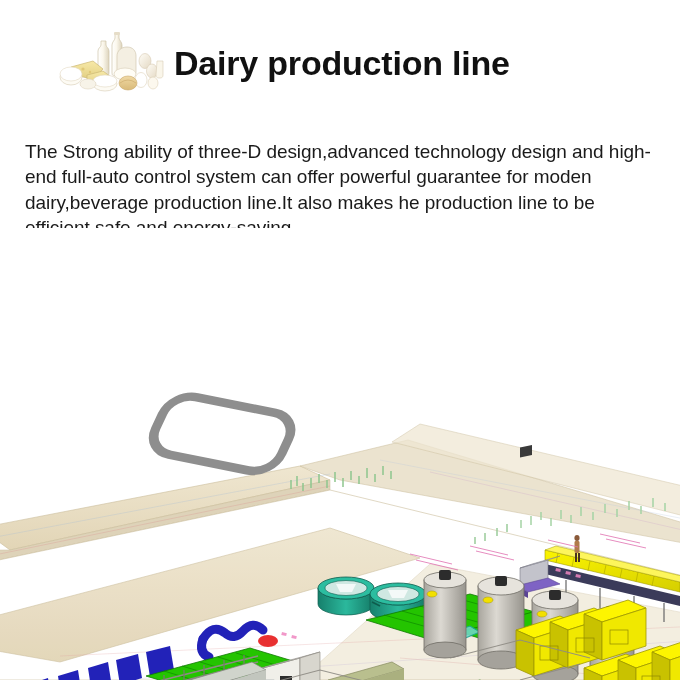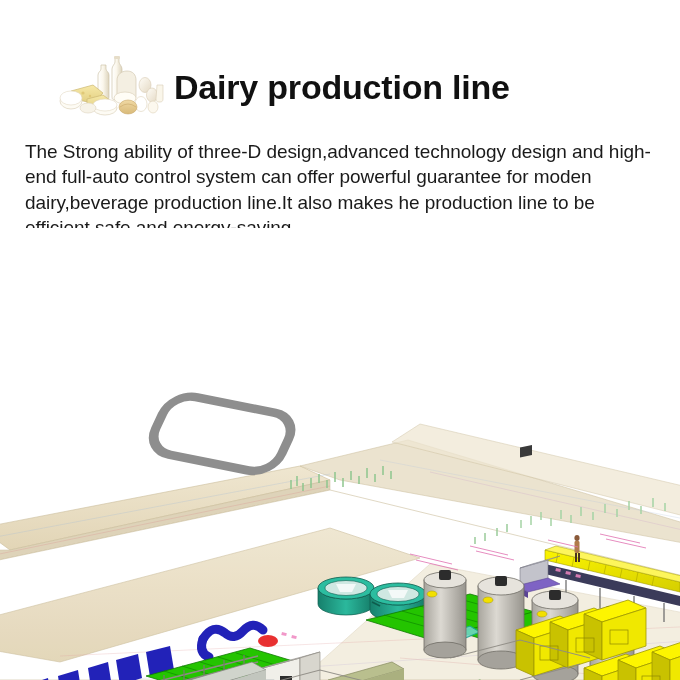--- a/index.html
+++ b/index.html
@@ -22,21 +22,20 @@
     background: #ffffff;
   }
 
   
   .header {
     position: absolute;
     left: 0;
     top: 0;
     width: 680px;
     height: 108px;
-    margin-top: 24px;
   }
 
   .dairy-icon {
     position: absolute;
     left: 57px;
     top: 27px;
     width: 108px;
     height: 66px;
   }
 

